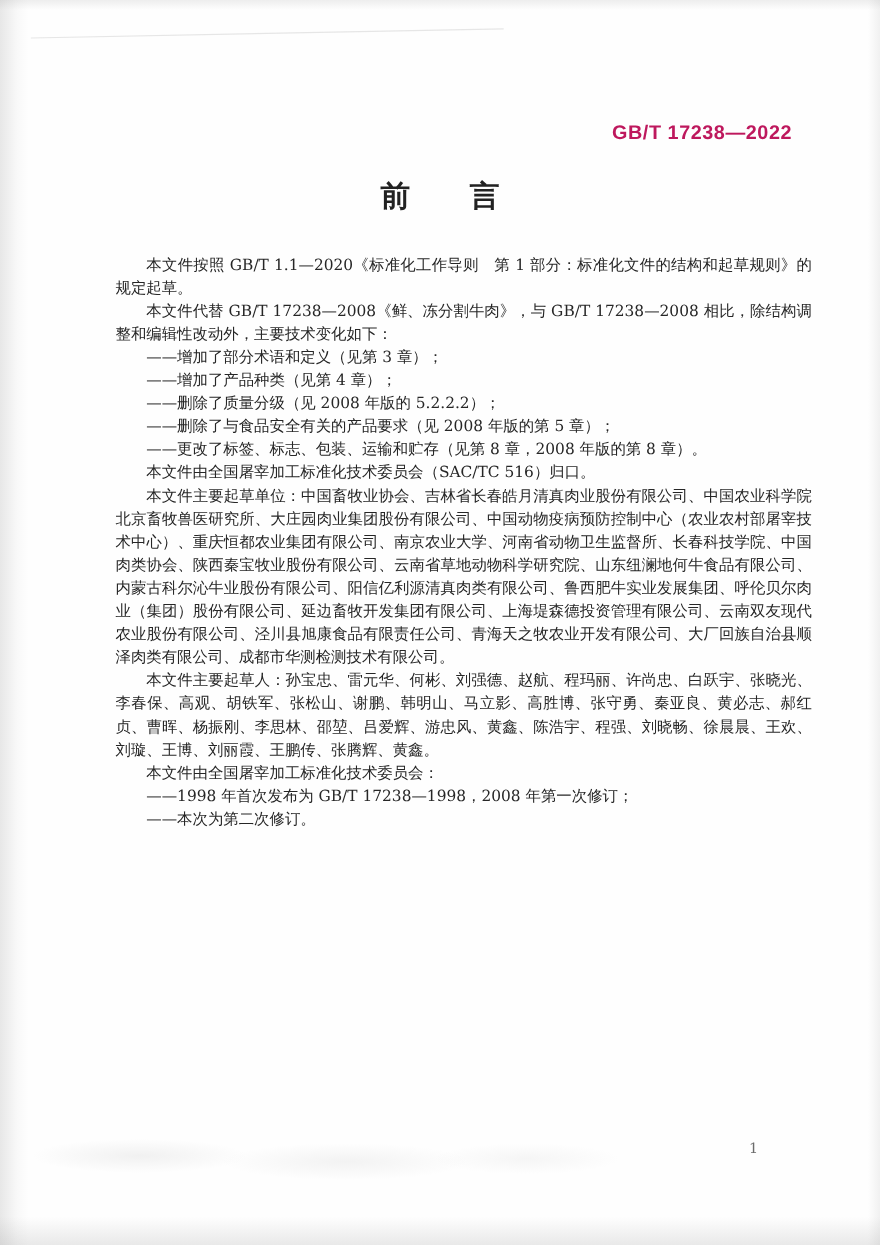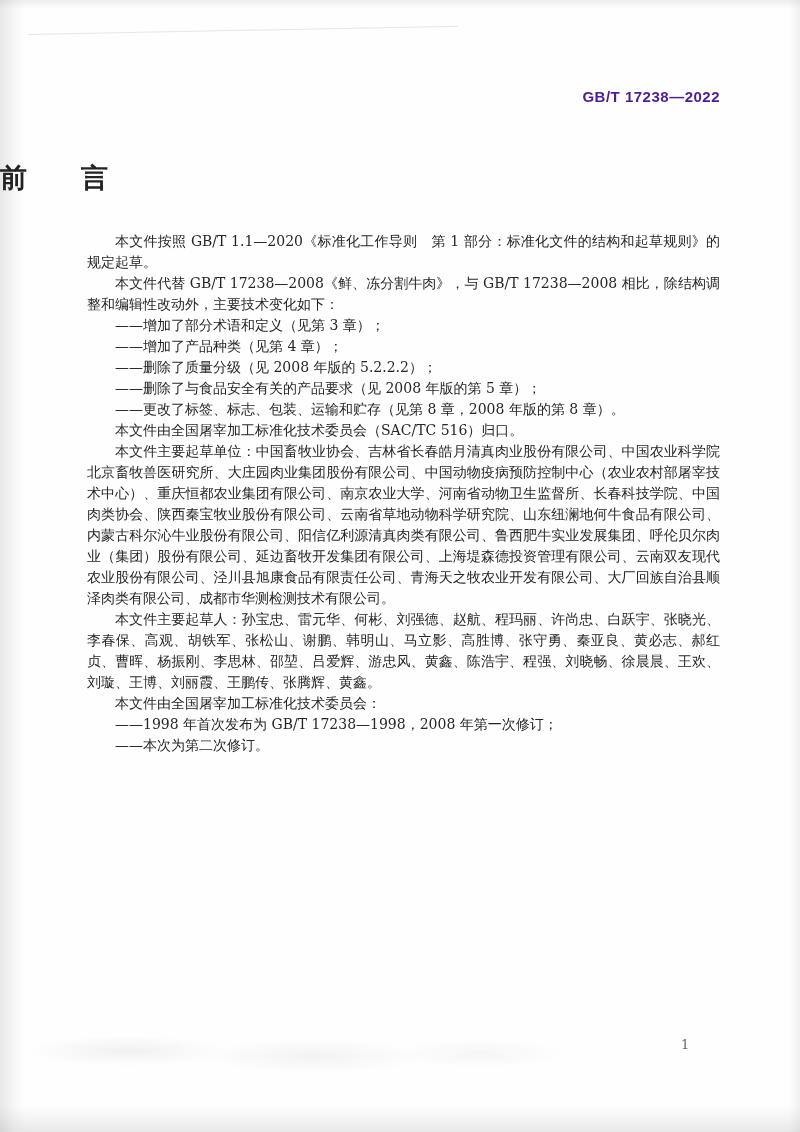--- a/index.html
+++ b/index.html
@@ -44,42 +44,43 @@
     position: absolute; left: 28px; top: 1030px; width: 550px; height: 52px;
     background:
       radial-gradient(ellipse 140px 22px at 18% 40%, rgba(160,160,160,0.14), transparent 70%),
       radial-gradient(ellipse 160px 24px at 52% 50%, rgba(160,160,160,0.12), transparent 70%),
       radial-gradient(ellipse 120px 20px at 82% 45%, rgba(170,170,170,0.10), transparent 70%);
   }
 
   
   .standard-number {
     position: absolute;
-    top: 88px;
+    top: 110px;
     right: 80px;
     font-family: "Liberation Sans", "DejaVu Sans", sans-serif;
     font-weight: bold;
-    font-size: 15px;
+    font-size: 18px;
     letter-spacing: 0.5px;
-    color: #4c1d95;
+    color: #be185d;
   }
   .doc-title {
     position: absolute;
     top: 160px;
     left: 0;
     width: 100%;
+    text-align: center;
     font-family: "Liberation Sans", "DejaVu Sans", sans-serif;
     font-weight: bold;
     font-size: 27px;
     color: #222222;
   }
   .body-text {
     position: absolute;
     top: 231px;
-    left: 87px;
+    left: 105px;
     width: 633px;
     font-size: 14px;
     line-height: 21px;
     text-align: justify;
     color: #262626;
   }
   .body-text p {
     margin: 0;
     padding: 0;
     text-indent: 2em;

